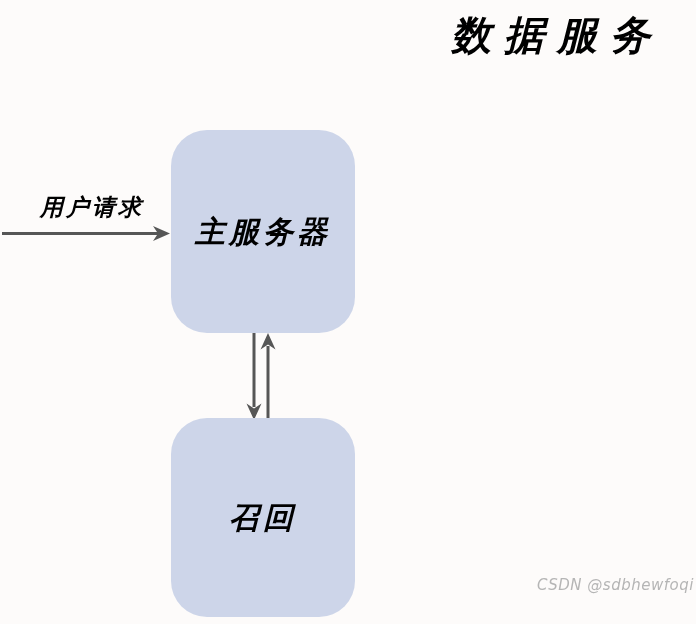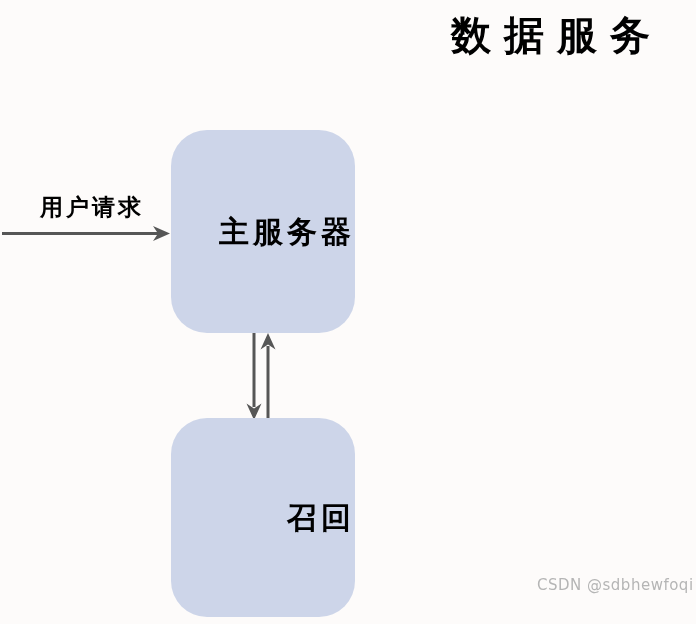--- a/index.html
+++ b/index.html
@@ -9,39 +9,40 @@
     --text:#000000;
     --watermark:#b5b5b5;
   }
   *{margin:0;padding:0;box-sizing:border-box;}
   html,body{width:696px;height:624px;overflow:hidden;}
   body{font-family:"DejaVu Sans","Liberation Sans",sans-serif;background:var(--background);}
   .canvas{
     position:relative;
     width:696px;height:624px;
     background:var(--background);
+    font-style:italic;
   }
   .diagram-title{
     position:absolute;
     left:451px;top:8px;
     width:240px;
     font-size:40px;
     font-weight:bold;
     letter-spacing:13px;
     color:var(--text);
     white-space:nowrap;
     font-family:"DejaVu Serif","Liberation Serif",serif;
   }
   .node{
     position:absolute;
     background:var(--node-fill);
     border-radius:36px;
     display:flex;
     flex-direction:column;
-    align-items:flex-end;
+    align-items:center;
     justify-content:center;
     text-align:center;
   }
   .node-main{
     left:171px;top:130px;
     width:184px;height:203px;
   }
   .node-recall{
     left:171px;top:418px;
     width:184px;height:199px;

